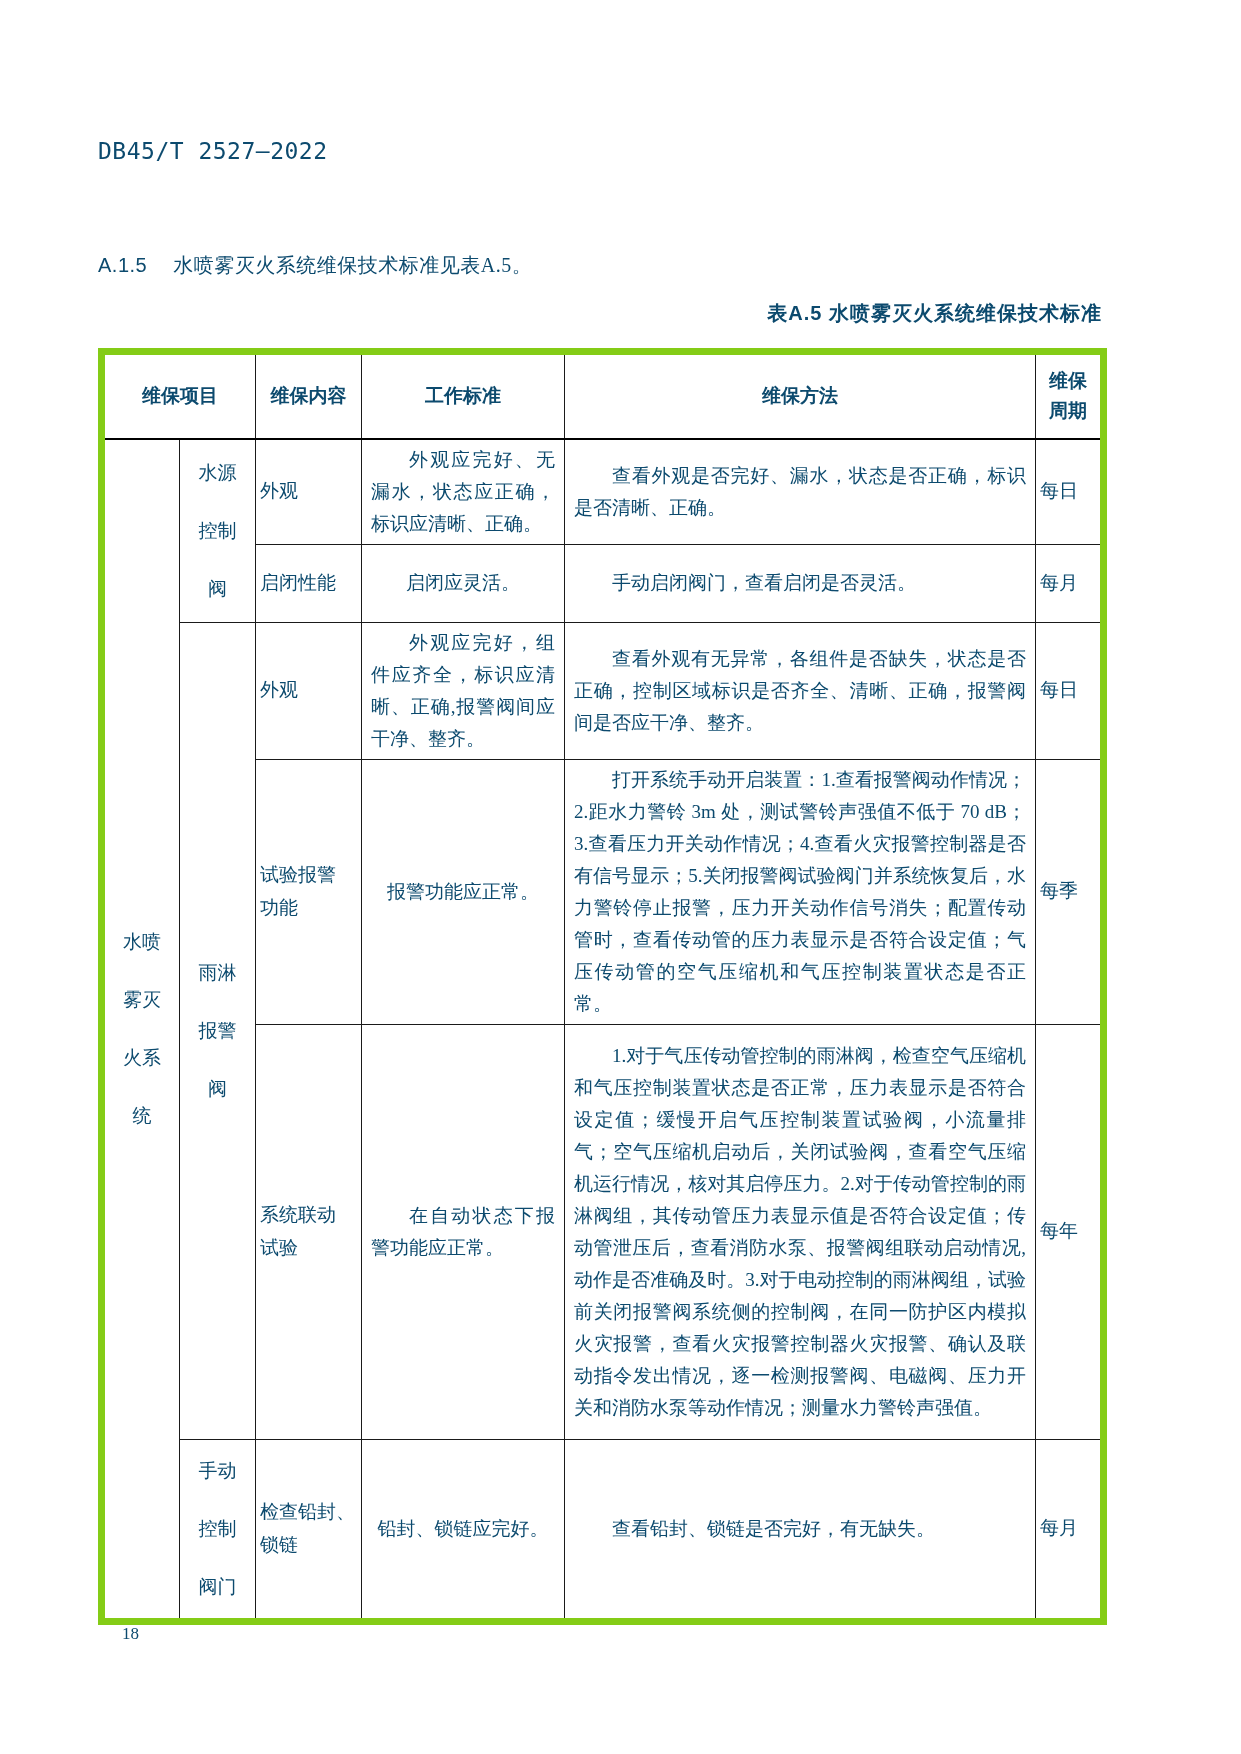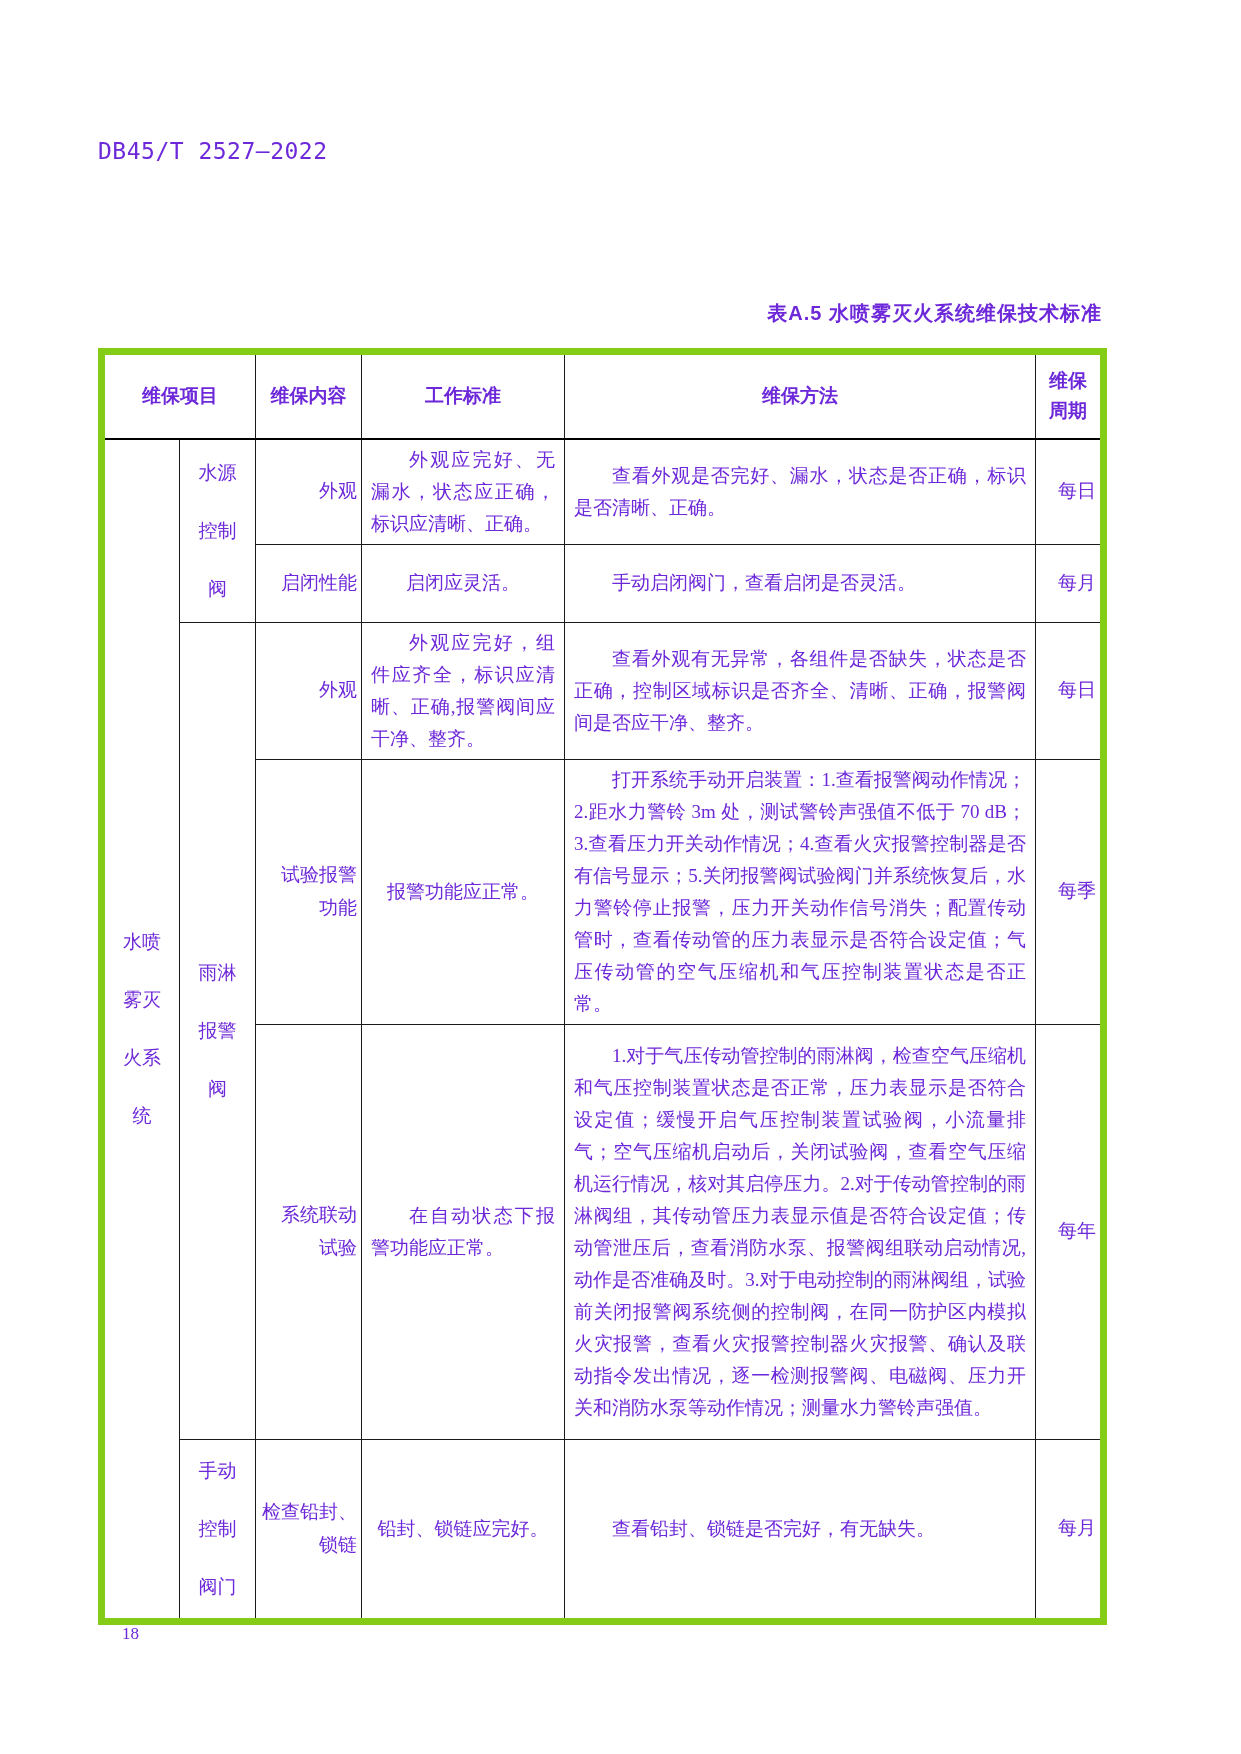--- a/index.html
+++ b/index.html
@@ -4,21 +4,21 @@
 <style>
   * { margin: 0; padding: 0; box-sizing: border-box; }
   html, body { background: #888; }
   .page {
     position: relative;
     width: 1241px;
     height: 1754px;
     background: #ffffff;
     margin: 0 auto;
     font-family: "Liberation Serif", serif;
-    color: #6d28d9;
+    color: #0c4a6e;
     overflow: hidden;
   }
   .doc-number {
     position: absolute;
     left: 98px;
     top: 138px;
     font-family: "DejaVu Sans Mono", monospace;
     font-size: 23px;
     font-weight: 500;
     letter-spacing: 0.5px;
@@ -62,21 +62,21 @@
     font-weight: normal;
     overflow: hidden;
   }
   table.maint th {
     font-family: "Liberation Sans", sans-serif;
     font-weight: bold;
     text-align: center;
     border-bottom: 2px solid #000;
     line-height: 1.6;
   }
-  .cell-center { text-align: right; line-height: 1.7; padding: 2px 4px; }
+  .cell-center { text-align: left; line-height: 1.7; padding: 2px 4px; }
   .cell-stack {
     text-align: center;
     line-height: 58px;
     padding: 2px 2px;
   }
   .cell-stack .stack-inner {
     display: inline-block;
     width: 44px; 
     text-align: center;
   }
@@ -95,20 +95,23 @@
     font-size: 17px;
   }
 </style>
 </head>
 <body>
 
 <div class="page">
 
   <div class="doc-number">DB45/T 2527—2022</div>
 
+  <div class="clause">
+    <span class="clause-no">A.1.5</span><span>水喷雾灭火系统维保技术标准见表A.5。</span>
+  </div>
 
   <div class="table-title">表A.5  水喷雾灭火系统维保技术标准</div>
 
   <table class="maint">
     <colgroup>
       <col style="width:78px">
         <col style="width:76px">
         <col style="width:106px">
         <col style="width:203px">
         <col style="width:471px">

